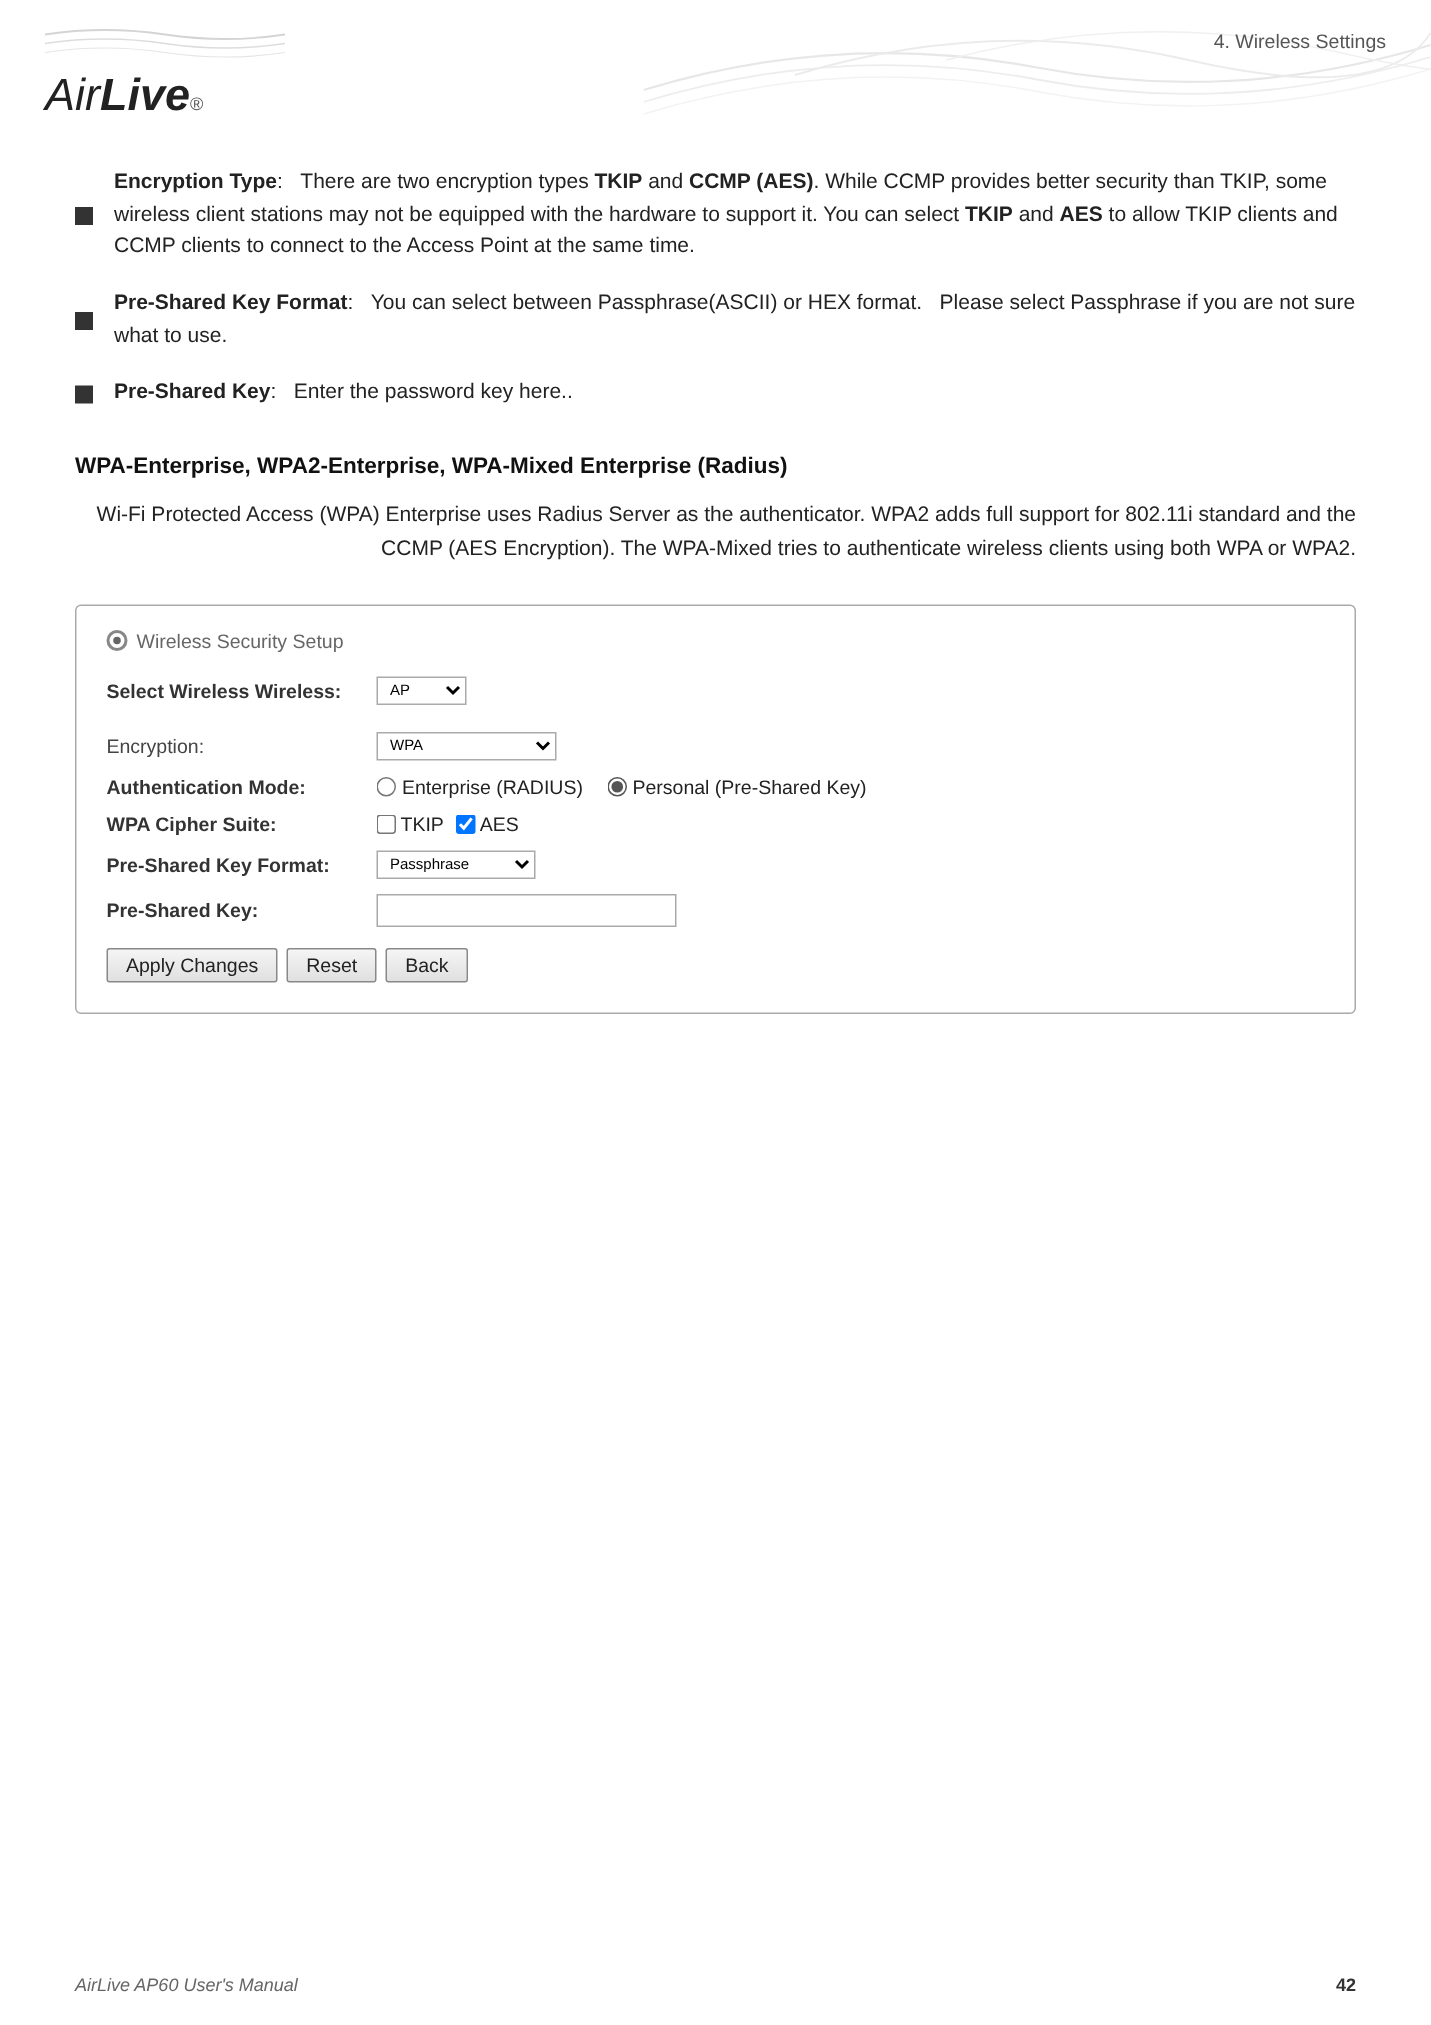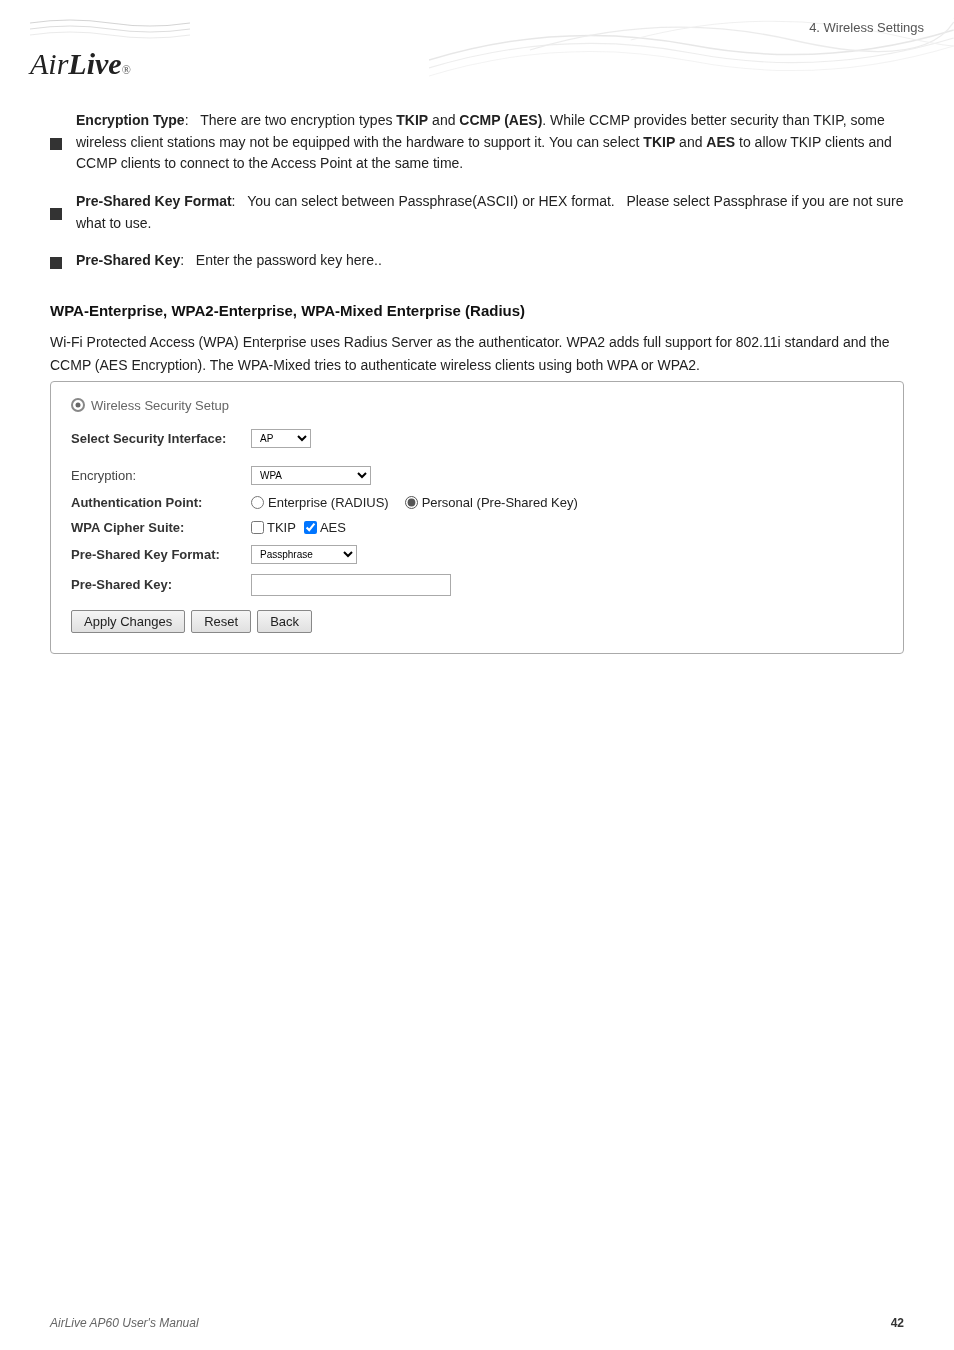--- a/index.html
+++ b/index.html
@@ -65,22 +65,23 @@
     .section-heading {
       font-size: 15px;
       font-weight: bold;
       margin-bottom: 12px;
       margin-top: 10px;
       color: #111;
     }
     .section-desc {
       font-size: 14px;
       line-height: 1.6;
-      margin-bottom: 5px;
+      margin-bottom: 27px;
       color: #222;
+      text-align: right;
     }
 
     
     .setup-box {
       border: 1px solid #aaa;
       border-radius: 4px;
       padding: 16px 20px 20px 20px;
       margin-bottom: 30px;
       background: #fff;
     }
@@ -231,21 +232,21 @@
 <body>
 
 <div class="header">
   <div class="logo-area">
 
     <svg width="160" height="30" viewBox="0 0 160 30" style="display:block;margin-bottom:2px;opacity:0.5;">
       <path d="M0,8 Q40,2 80,8 T160,8" stroke="#aaa" stroke-width="1.2" fill="none"></path>
       <path d="M0,14 Q40,8 80,14 T160,14" stroke="#bbb" stroke-width="1" fill="none"></path>
       <path d="M0,20 Q40,14 80,20 T160,20" stroke="#ccc" stroke-width="0.8" fill="none"></path>
     </svg>
-    <div style="display:flex;align-items:baseline;gap:0px;font-family:Liberation Serif, serif;">
+    <div style="display:flex;align-items:baseline;gap:0px;">
       <span style="font-size:30px;font-style:italic;font-weight:normal;color:#222;">Air</span>
       <span style="font-size:30px;font-style:italic;font-weight:bold;color:#222;">Live</span>
       <sup style="font-size:12px;color:#555;">®</sup>
     </div>
   </div>
 
   <div class="wave-container">
     <svg width="100%" height="100%" viewBox="0 0 520 85" preserveAspectRatio="none">
       <path d="M0,60 Q130,20 260,45 T520,30" stroke="#bbb" stroke-width="1.5" fill="none"></path>
       <path d="M0,68 Q130,28 260,53 T520,38" stroke="#ccc" stroke-width="1.2" fill="none"></path>
@@ -292,21 +293,21 @@
   <div class="section-desc">Wi-Fi Protected Access (WPA) Enterprise uses Radius Server as the authenticator.  WPA2 adds full support for 802.11i standard and the CCMP (AES Encryption).    The WPA-Mixed tries to authenticate wireless clients using both WPA or WPA2.</div>
 
   <div class="setup-box">
 
     <div class="setup-box-title">
       <span class="circle-icon"></span>
       <span>Wireless Security Setup</span>
     </div>
 
     <div class="form-row">
-      <span class="form-label">Select Security Interface:</span>
+      <span class="form-label">Select Wireless Wireless:</span>
       <select class="form-select form-select-sm">
         <option>AP</option>
         <option>WDS</option>
         <option>AP+WDS</option>
       </select>
     </div>
 
     <div style="height:8px;"></div>
 
     <div class="form-row">
@@ -314,21 +315,21 @@
       <select class="form-select form-select-md">
         <option>None</option>
         <option>WEP</option>
         <option selected="">WPA</option>
         <option>WPA2</option>
         <option>WPA-Mixed</option>
       </select>
     </div>
 
     <div class="form-row">
-      <span class="form-label">Authentication Point:</span>
+      <span class="form-label">Authentication Mode:</span>
       <div class="radio-group">
         <label class="radio-item">
           <input type="radio" name="auth_mode" class="radio-input" style="">
           <span>Enterprise (RADIUS)</span>
         </label>
         <label class="radio-item">
           <input type="radio" name="auth_mode" class="radio-input" checked="" style="">
           <span>Personal (Pre-Shared Key)</span>
         </label>
       </div>

